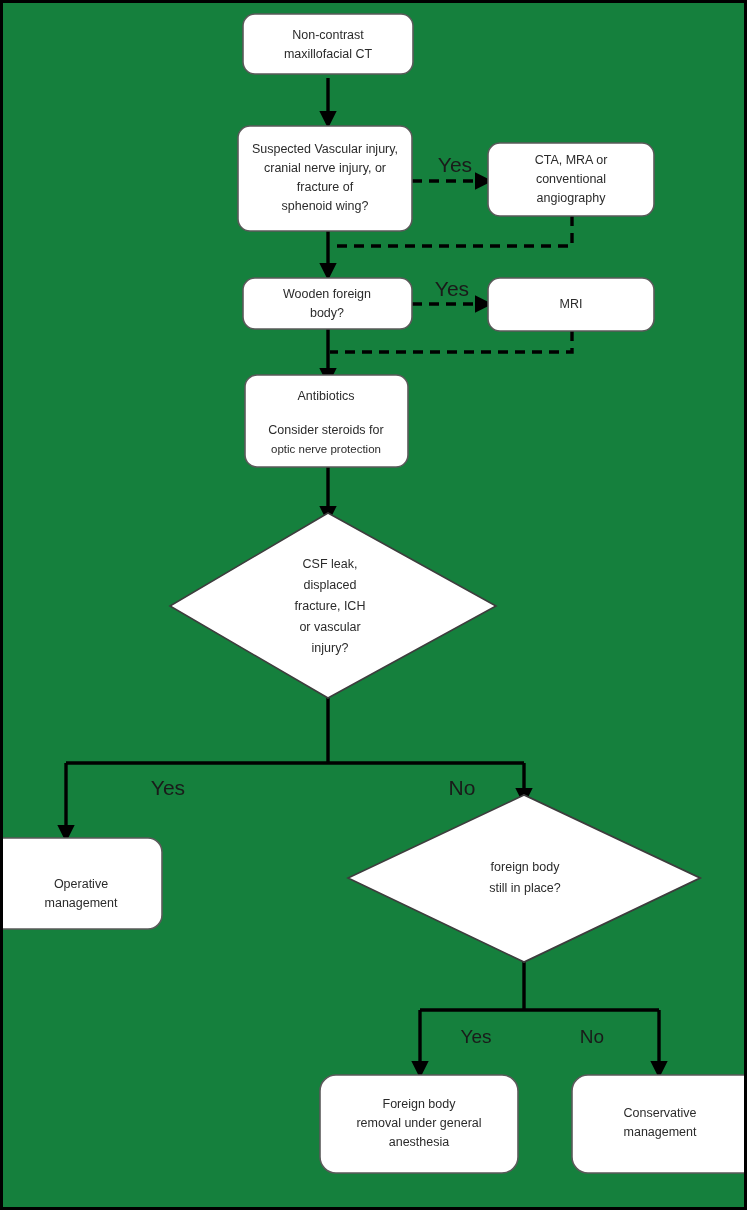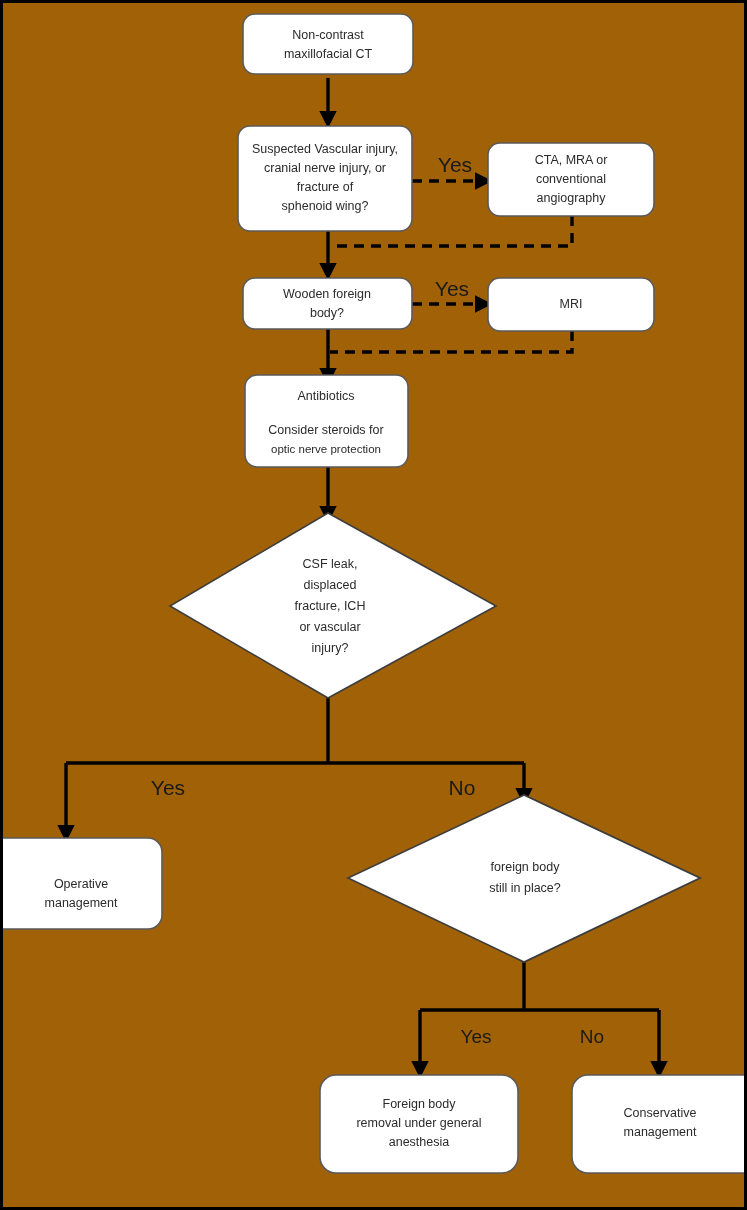--- a/index.html
+++ b/index.html
@@ -4,21 +4,21 @@
 <style>
   html, body {
     margin: 0;
     padding: 0;
     background: #ffffff;
   }
   #page {
     position: relative;
     width: 747px;
     height: 1210px;
-    background: #a16207;
+    background: #15803d;
     box-sizing: border-box;
     overflow: hidden;
     font-family: "Liberation Sans", sans-serif;
   }
   #frame {
     position: absolute;
     left: 0;
     top: 0;
     width: 747px;
     height: 1210px;

